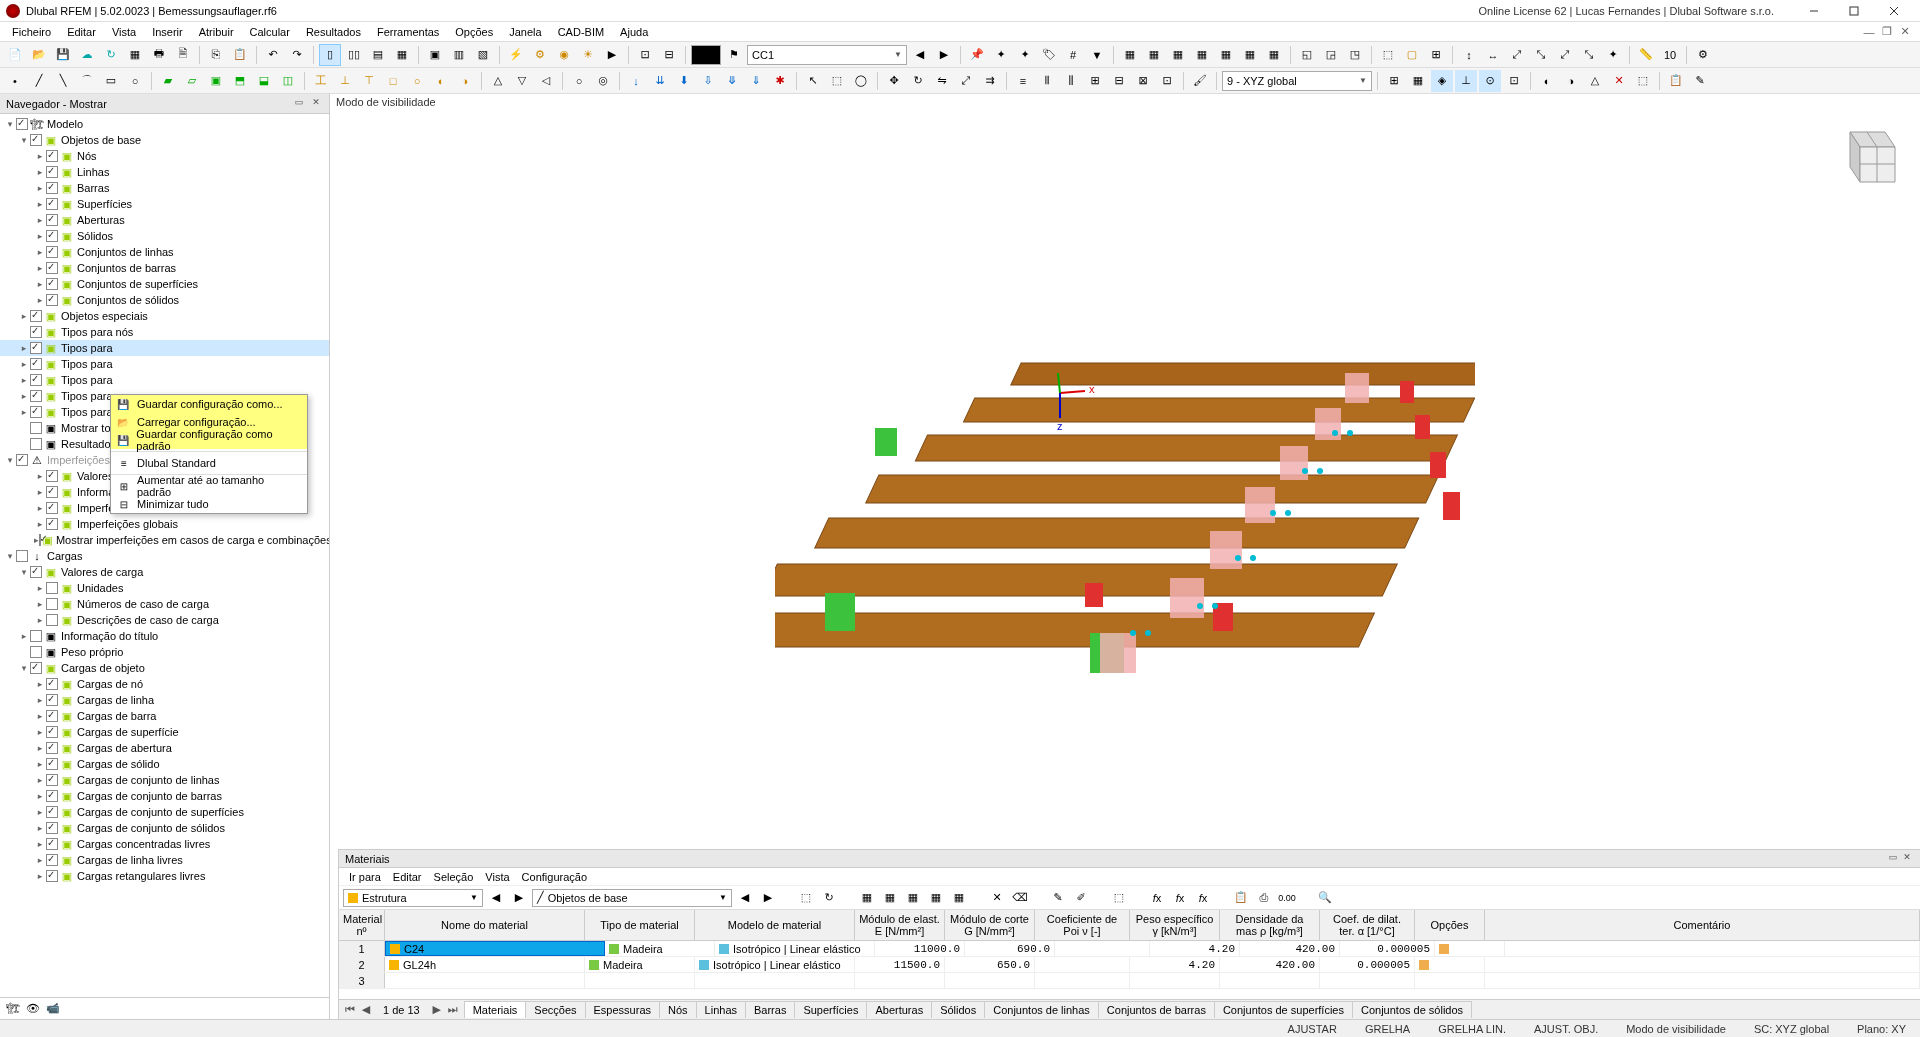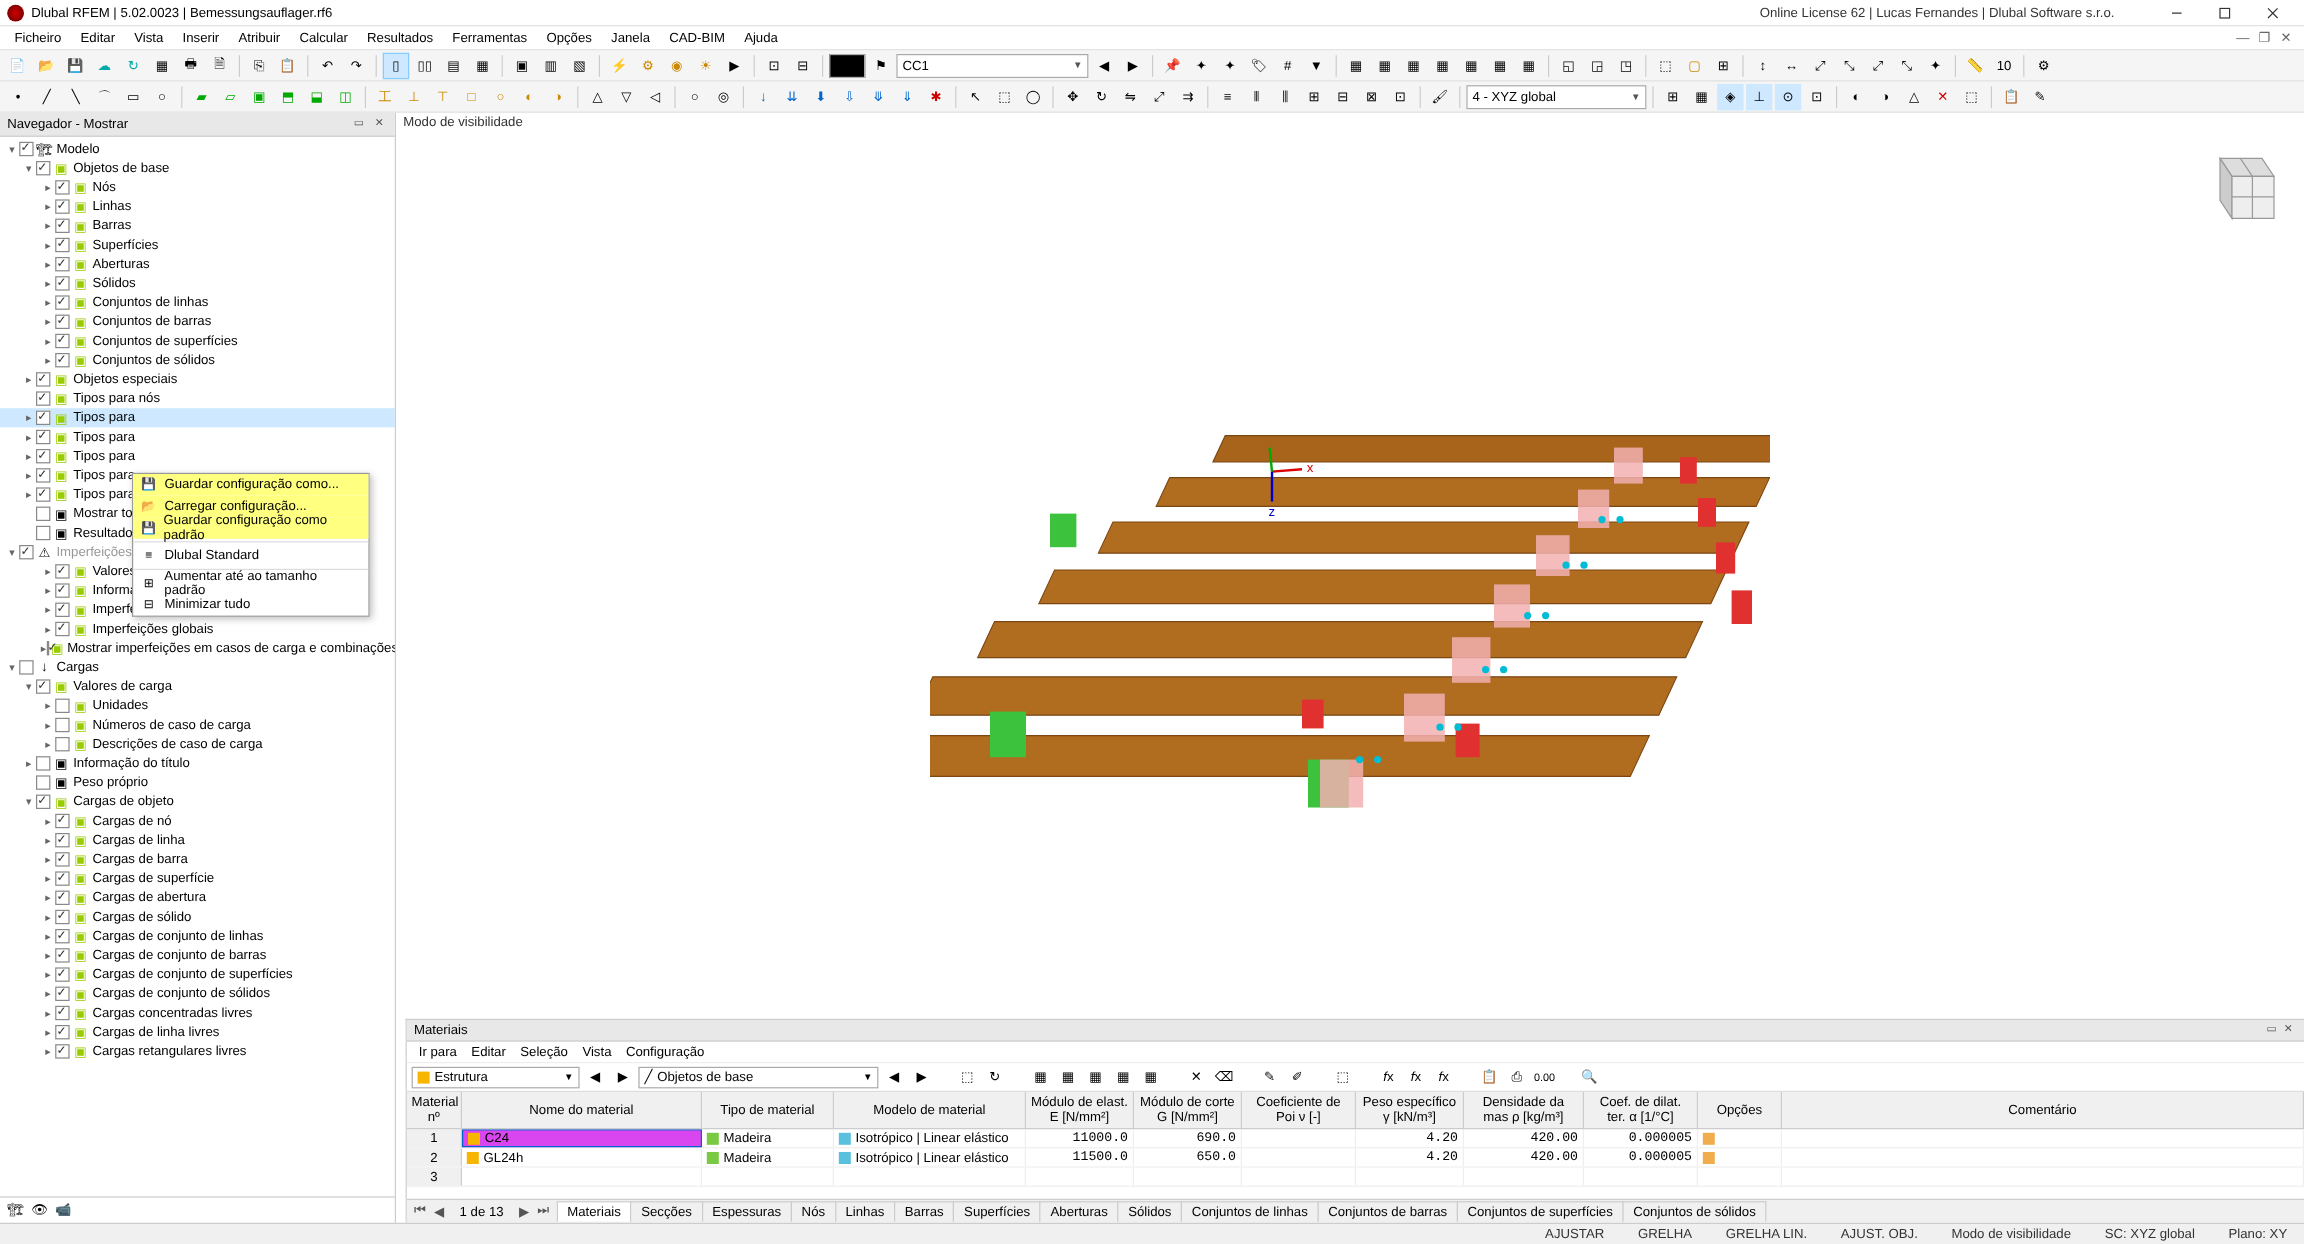--- a/index.html
+++ b/index.html
@@ -3,21 +3,21 @@
 <meta charset="utf-8">
 <style>
 * { margin: 0; padding: 0; box-sizing: border-box; font-family: "Segoe UI", Tahoma, sans-serif; font-size: 11px; }
 body { background: #f0f0f0; width: 1920px; height: 1037px; overflow: hidden; position: relative; }
 
 
 .titlebar { height: 22px; background: #fff; display: flex; align-items: center; padding: 0 6px; border-bottom: 1px solid #ddd; }
 .titlebar .logo { width: 14px; height: 14px; background: radial-gradient(circle, #c00, #600); border-radius: 50%; margin-right: 6px; }
 .titlebar .title { flex: 0 0 auto; }
 .titlebar .spacer { flex: 1; }
-.titlebar .license { color: #333; margin-right: 32px; }
+.titlebar .license { color: #333; margin-right: 20px; }
 .titlebar .winbtn { width: 40px; height: 20px; display: flex; align-items: center; justify-content: center; cursor: default; }
 .titlebar .winbtn svg { width: 10px; height: 10px; }
 
 
 .menubar { height: 20px; background: #fff; display: flex; align-items: center; padding: 0 4px; border-bottom: 1px solid #ddd; }
 .menubar .menu-item { padding: 2px 8px; }
 .menubar .right-icons { margin-left: auto; display: flex; gap: 4px; padding-right: 4px; }
 .menubar .right-icons span { width: 14px; height: 14px; display: inline-flex; align-items: center; justify-content: center; color: #666; }
 
 
@@ -274,21 +274,21 @@
   <div class="tbbtn">⫴</div>
   <div class="tbbtn">⫼</div>
   <div class="tbbtn">⊞</div>
   <div class="tbbtn">⊟</div>
   <div class="tbbtn">⊠</div>
   <div class="tbbtn">⊡</div>
   <div class="sep"></div>
   <div class="tbbtn">🖌</div>
   <div class="sep"></div>
   <div class="combo" style="width:150px;">
-    <span>4 - XYZ global</span>
+    <span>9 - XYZ global</span>
     <span style="flex:1"></span>
       <span class="arrow">▼</span>
   </div>
   <div class="sep"></div>
   <div class="tbbtn">⊞</div>
   <div class="tbbtn">▦</div>
   <div class="tbbtn" style="background:#cde8ff;">◈</div>
   <div class="tbbtn" style="background:#cde8ff;">⊥</div>
   <div class="tbbtn" style="background:#cde8ff;">⊙</div>
   <div class="tbbtn">⊡</div>
@@ -822,21 +822,21 @@
       <div class="gh" style="width:70px;">
           <span>Opções</span>
         </div>
       <div class="gh" style="flex:1;">
           <span>Comentário</span>
         </div>
     </div>
     <div id="grid-rows">
         <div class="grid-row">
           <div class="gc rowhead" style="width:46px;">1</div>
-          <div class="gc" style="width:200px;border:1px solid #06c;background:#d946ef;"><span class="sq yellow" style="margin-right:4px;"></span>C24</div>
+          <div class="gc" style="width:220px;border:1px solid #06c;background:#0ea5e9;"><span class="sq yellow" style="margin-right:4px;"></span>C24</div>
           <div class="gc" style="width:110px;"><span class="sq green" style="margin-right:4px;"></span>Madeira</div>
           <div class="gc" style="width:160px;"><span class="sq cyan" style="margin-right:4px;"></span>Isotrópico | Linear elástico</div>
           <div class="gc num" style="width:90px;">11000.0</div>
           <div class="gc num" style="width:90px;">690.0</div>
           <div class="gc num" style="width:95px;"></div>
           <div class="gc num" style="width:90px;">4.20</div>
           <div class="gc num" style="width:100px;">420.00</div>
           <div class="gc num" style="width:95px;">0.000005</div>
           <div class="gc" style="width:70px;">
             <span class="sq orange"></span>

